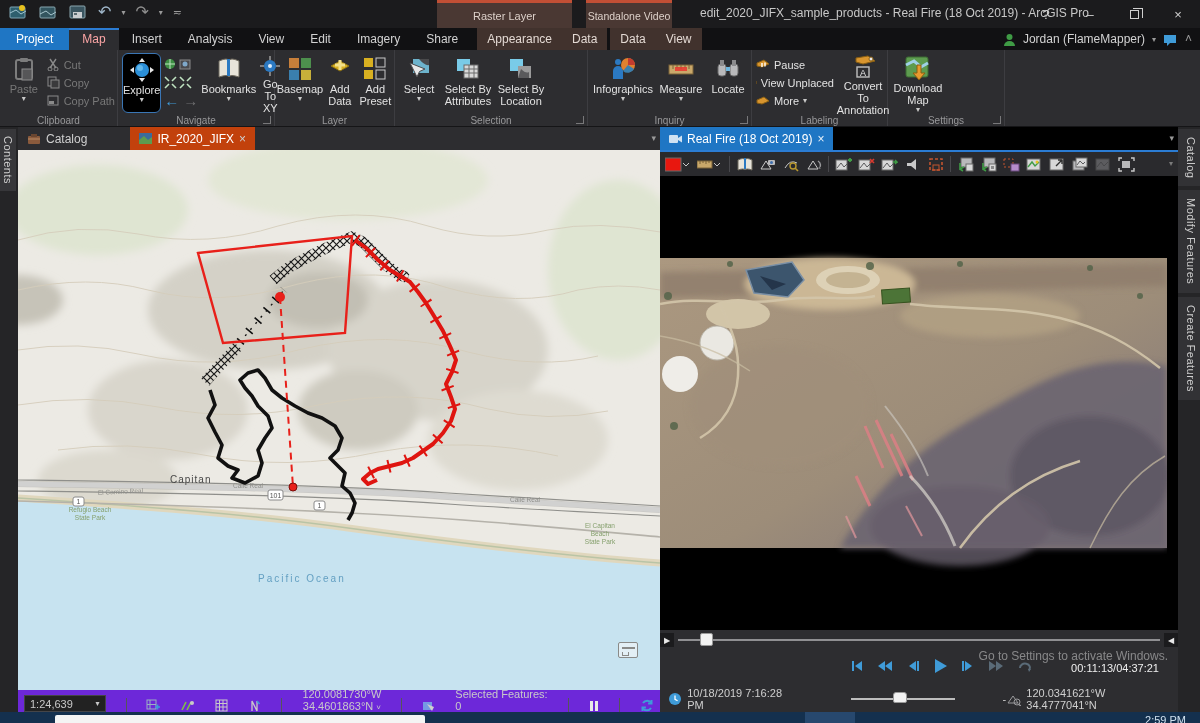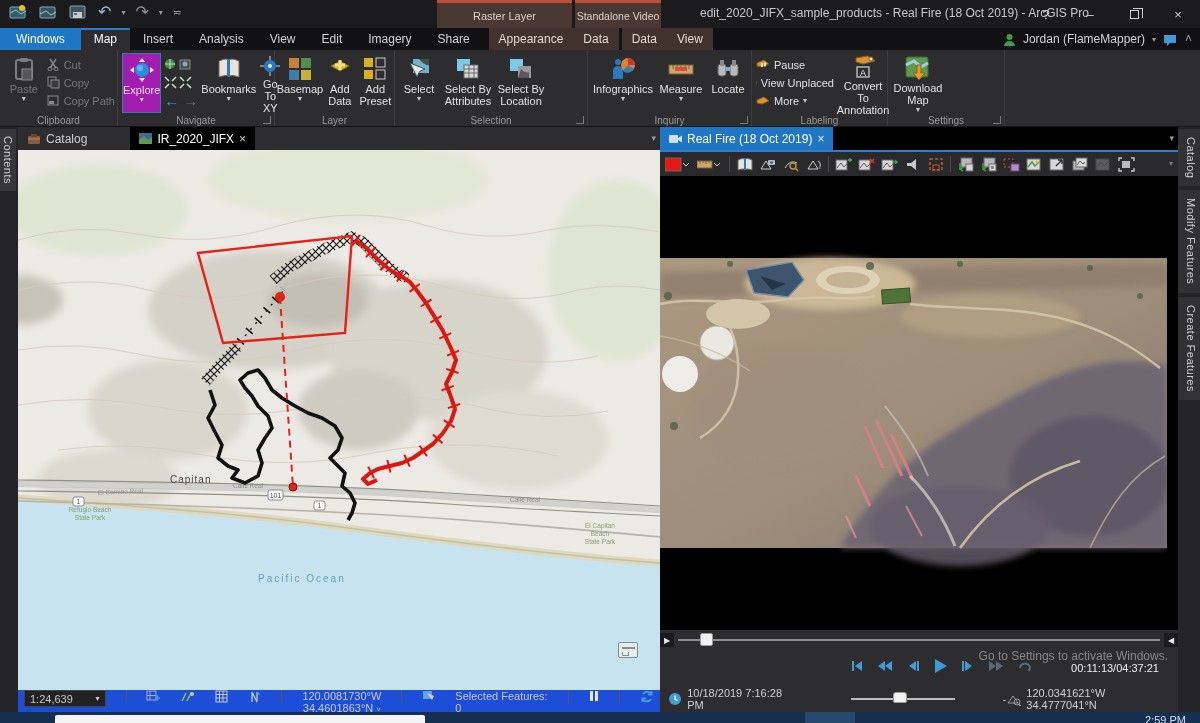--- a/index.html
+++ b/index.html
@@ -11,58 +11,58 @@
   #qat{position:absolute;left:8px;top:3px;display:flex;align-items:center;gap:10px}
   .qicon{width:20px;height:18px;display:flex;align-items:center;justify-content:center}
   .undoredo{font-size:16px;color:#9fb6c9;line-height:1}
   .tinycaret{font-size:8px;color:#9a9a9a}
   #title-text{position:absolute;left:700px;top:6px;width:380px;text-align:center;color:#c8c8c8;font-size:12px;white-space:nowrap}
   #wincontrols{position:absolute;right:0;top:0;height:28px;display:flex}
   .winbtn{width:44px;height:28px;display:flex;align-items:center;justify-content:center;color:#d0d0d0;font-size:13px}
   .restore-box{width:9px;height:9px;border:1px solid #d0d0d0;position:relative}
   .restore-box:before{content:"";position:absolute;left:2px;top:-3px;width:9px;height:9px;border:1px solid #d0d0d0;border-left:none;border-bottom:none}
   
-  #ctx{position:absolute;left:437px;top:0;display:flex;gap:3px}
+  #ctx{position:absolute;left:437px;top:0;display:flex;gap:14px}
   .ctxbox{height:28px;background:#4a3833;border-top:3px solid #c14f35;color:#ddd1ca;font-size:11px;
           display:flex;align-items:center;justify-content:center}
   
   #tabrow{position:absolute;left:0;top:28px;width:1200px;height:22px;background:#111113;display:flex;align-items:stretch}
   .mtab{padding:0 13px;display:flex;align-items:center;color:#d2d2d2;font-size:12px}
   .mtab.project{background:#1f76c4;color:#fff;padding:0 16px}
-  .mtab.active{background:#2d2d30;color:#ffffff;box-shadow:inset 0 2px 0 #2b7cd3}
+  .mtab.active{background:#2d2d30;color:#fca5a5;box-shadow:inset 0 2px 0 #2b7cd3}
   .ctxtab{padding:0 10px;display:flex;align-items:center;color:#e3d9d3;font-size:12px;background:#41322d}
   #userarea{position:absolute;right:8px;top:28px;height:22px;display:flex;align-items:center;gap:7px;font-size:12px;color:#d2d2d2}
   
   #ribbon{position:absolute;left:0;top:50px;width:1200px;height:77px;background:#2d2d30;border-bottom:1px solid #151517;display:flex}
   .rgroup{position:relative;height:100%;border-right:1px solid #3d3d41;padding:3px 2px 13px 4px;display:flex;gap:3px}
   .glabel{position:absolute;bottom:0px;left:0;right:0;text-align:center;font-size:10px;color:#98989a}
   .launcher{position:absolute;right:3px;bottom:2px;width:8px;height:8px;border-right:1px solid #8b8b8d;border-bottom:1px solid #8b8b8d;opacity:.8}
   .bigbtn{display:flex;flex-direction:column;align-items:center;width:50px;font-size:11px;color:#e2e2e2;text-align:center;line-height:1.1;padding-top:2px}
   .bigbtn .bicon{height:27px;display:flex;align-items:center;justify-content:center;margin-bottom:1px}
   .smallcol{display:flex;flex-direction:column;gap:1px;padding-top:3px}
   .smallbtn{display:flex;align-items:center;gap:4px;font-size:11px;height:17px;color:#e2e2e2;white-space:nowrap}
   .disabled{color:#787878!important}
-  .selbox{border:1px solid #3a76b5;background:#a21caf;border-radius:0}
+  .selbox{border:1px solid #3a76b5;background:#000000;border-radius:6px}
   .caret{font-size:8px;color:#c9c9c9;line-height:1}
   .navarrow{font-size:15px;line-height:1}
   
   #main{position:absolute;left:0;top:127px;width:1200px;height:585px;display:flex}
   #leftstrip{width:18px;background:#252527;position:relative}
   .vtab{writing-mode:vertical-rl;font-size:11px;color:#cfcfcf;background:#37373a;padding:7px 2px;letter-spacing:.5px}
   #rightstrip{width:22px;background:#252527;display:flex;flex-direction:column;gap:4px;padding-top:2px}
   #rightstrip .vtab{background:#323235;padding:8px 3px}
   
   #mappane{width:642px;position:relative;background:#2d2d30}
   .tabbar{height:23px;background:#2d2d30;display:flex;align-items:stretch;position:relative}
   .doctab{display:flex;align-items:center;gap:5px;padding:0 9px;font-size:12px;color:#cfcfcf}
-  .doctab.active{background:#000000;color:#fff}
+  .doctab.active{background:#c2410c;color:#fff}
   .doctab.activeblue{background:#1f76c4;color:#fff}
   .panecaret{position:absolute;right:4px;top:6px;font-size:9px;color:#9a9a9a}
   #mapcanvas{position:absolute;left:0;top:23px;width:642px;height:540px;background:#ecebe6}
-  #mapstatus{position:absolute;left:0;bottom:0;width:642px;height:22px;background:#1d4ed8;display:flex;align-items:flex-start;font-size:11px;color:#c9c9c9;padding:0 6px;gap:20px}
+  #mapstatus{position:absolute;left:0;bottom:0;width:642px;height:22px;background:#6d28d9;display:flex;align-items:flex-end;font-size:11px;color:#c9c9c9;padding:0 6px;gap:20px}
   .scalebox{width:88px;height:17px;background:#222;border:1px solid #454548;display:flex;align-items:center;justify-content:space-between;padding:0 5px;font-size:11px}
   .vsep{width:1px;height:14px;background:#55555a}
   .statusicon{display:flex;align-items:center}
   
   #videopane{width:518px;position:relative;background:#161618}
   #vtoolbar{height:26px;background:#2a2a2d;border-top:2px solid #2b7cd3;display:flex;align-items:center;padding:0 5px;gap:6px}
   .ticon{width:17px;height:15px;display:flex;align-items:center;justify-content:center}
   .tsep{width:1px;height:16px;background:#48484c}
   #vcanvas{position:absolute;left:0;top:49px;width:518px;height:454px;background:#000}
   #seekrow{position:absolute;left:0;top:503px;width:518px;height:20px;background:#2d2d30;display:flex;align-items:center}
@@ -132,21 +132,21 @@
       <div class="winbtn">?</div>
       <div class="winbtn">–</div>
       <div class="winbtn">
           <span class="restore-box"></span>
         </div>
       <div class="winbtn">×</div>
     </div>
   </div>
 
   <div id="tabrow">
-    <div class="mtab project">Windows</div>
+    <div class="mtab project">Project</div>
     <div class="mtab active">Map</div>
     <div class="mtab">Insert</div>
     <div class="mtab">Analysis</div>
     <div class="mtab">View</div>
     <div class="mtab">Edit</div>
     <div class="mtab">Imagery</div>
     <div class="mtab">Share</div>
     <div style="width:6px"></div>
     <div class="ctxtab">Appearance</div>
     <div class="ctxtab">Data</div>

